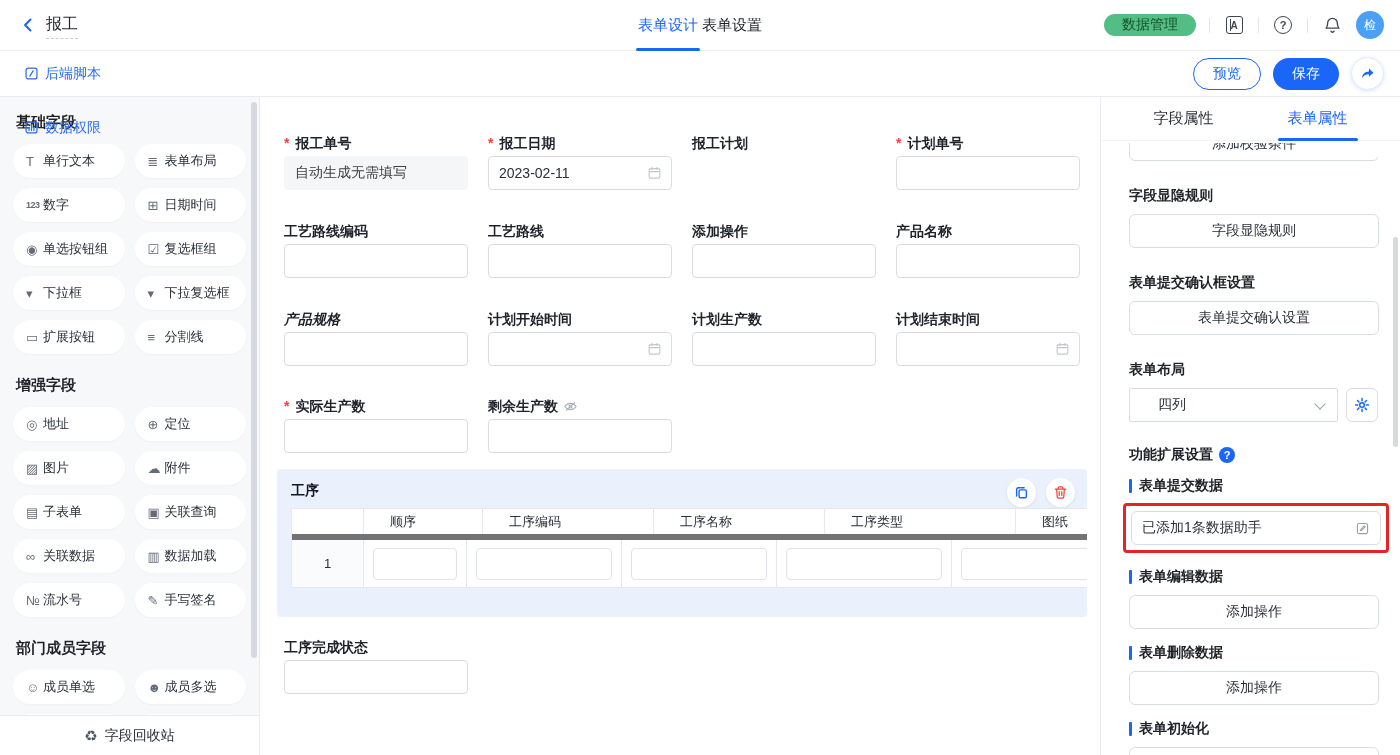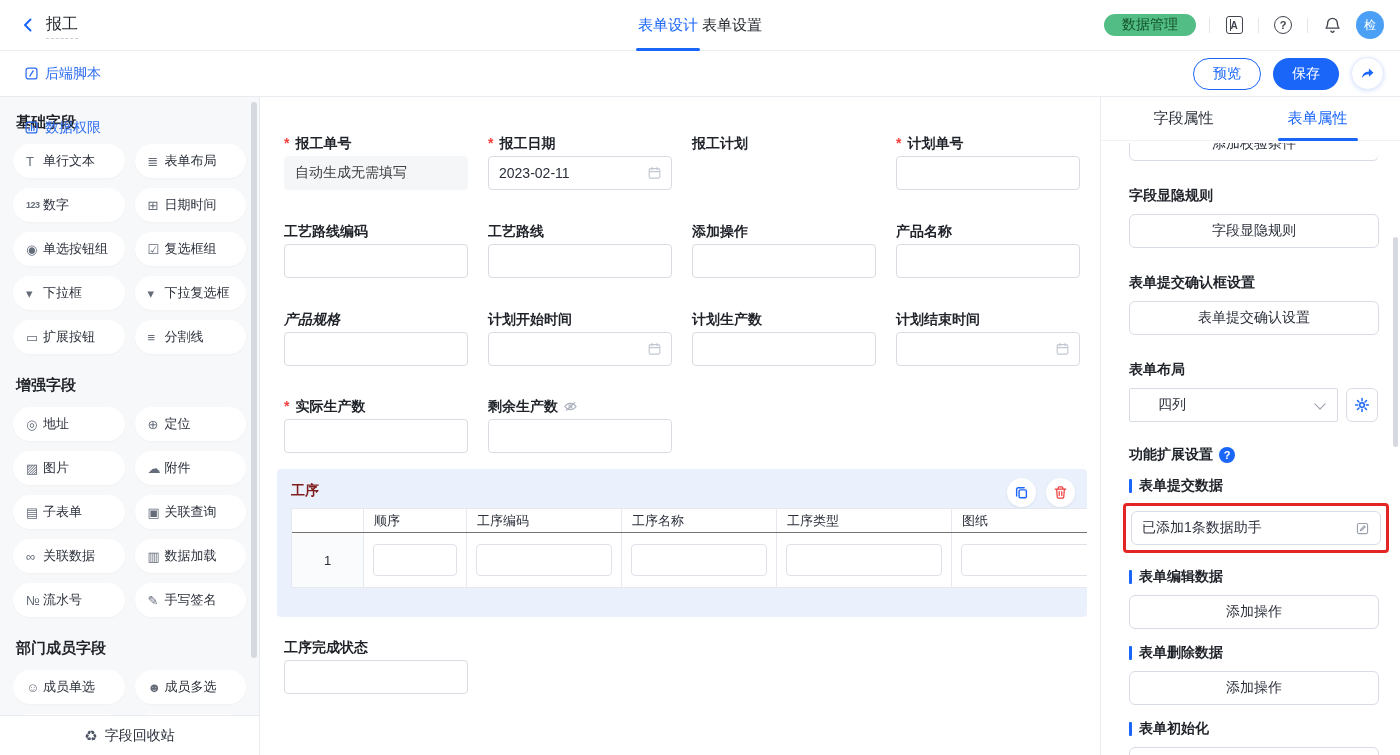--- a/index.html
+++ b/index.html
@@ -74,27 +74,27 @@
   .input-box { margin-top:3px; height:34px; border:1px solid #d9dce3; border-radius:4px; background:#fff;
     display:flex; align-items:center; padding:0 10px; font-size:14px; color:#2a2f3a; position:relative; }
   .input-box.disabled { background:#f5f6f8; border-color:#f5f6f8; }
   .input-box.dashed { border-style:dashed; border-color:#cdd2dc; justify-content:center; }
   .placeholder { color:#404040; }
   .input-icon-right { position:absolute; right:9px; top:50%; transform:translateY(-50%); display:flex; }
 
   
   .subform { position:absolute; left:16px; top:372px; width:810px; height:148px; background:#eaf1fd;
     border-radius:4px; overflow:hidden; }
-  .subform-title { position:absolute; left:14px; top:13px; font-size:14px; font-weight:700; color:#7f1d1d; }
+  .subform-title { position:absolute; left:14px; top:13px; font-size:14px; font-weight:700; color:#0f172a; }
   .subform-actions { position:absolute; right:12px; top:9px; display:flex; gap:10px; }
   .circle-btn { width:29px; height:29px; border-radius:50%; background:#fff; display:flex;
     align-items:center; justify-content:center; cursor:pointer; box-shadow:0 1px 3px rgba(31,35,41,.08); }
   .sub-table { position:absolute; left:14px; top:39px; right:0; height:80px; background:#fff;
     border:1px solid #e5e8ee; border-right:none; display:flex; flex-direction:column; overflow:hidden; }
-  .t-head { display:flex; height:24px; border-bottom:1px solid #737373; }
+  .t-head { display:flex; height:31px; border-bottom:6px solid #737373;gap:16px; }
   .t-row { display:flex; flex:1; }
   .t-cell { border-right:1px solid #e5e8ee; flex:0 0 auto; display:flex; align-items:center;
     padding:0 10px; font-size:13px; color:#2a2f3a; }
   .t-cell.idx { justify-content:center; background:#fafbfc; padding:0; }
   .t-cell.input-cell { padding:0 9px; }
   .cell-input { width:100%; height:32px; border:1px solid #dfe2e8; border-radius:4px; background:#fff; }
 
   
   .right-panel { position:absolute; left:1100px; top:97px; width:300px; height:658px; background:#fff;
     border-left:1px solid #e9ebf0; overflow:hidden; }

